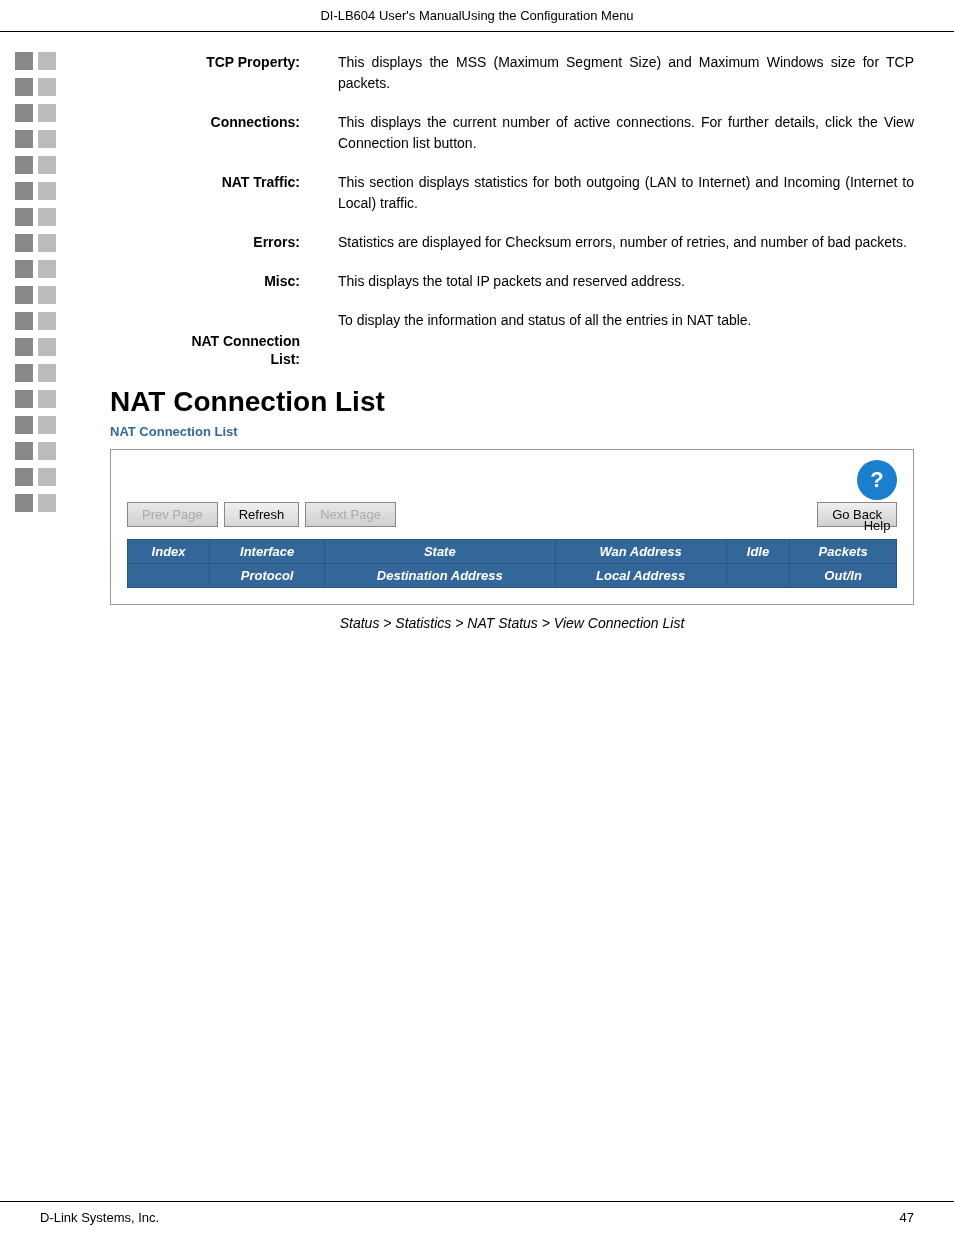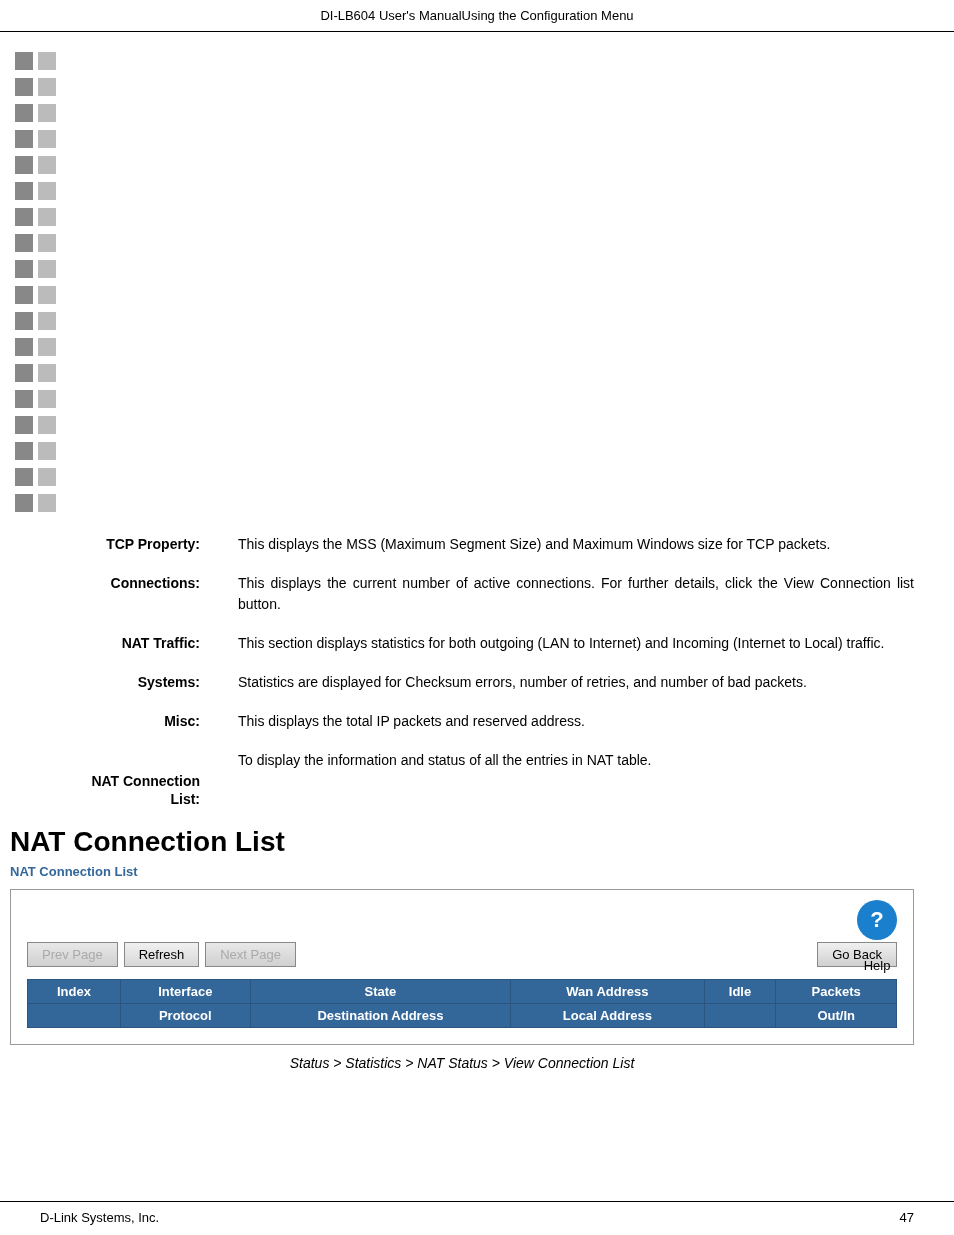--- a/index.html
+++ b/index.html
@@ -20,21 +20,21 @@
       padding: 8px 40px;
       font-size: 13px;
       color: #000;
       border-bottom: 1px solid #000;
       margin-bottom: 0;
     }
 
     
     .main-layout {
       display: flex;
-      flex-direction: column;
+      flex-direction: row;
       padding: 10px 0;
     }
 
     .sidebar {
       width: 100px;
       display: flex;
       flex-direction: column;
       gap: 6px;
       padding: 10px 15px;
       flex-shrink: 0;
@@ -177,20 +177,21 @@
       margin-left: auto;
       background: linear-gradient(to bottom, #f0f0f0, #d0d0d0);
       text-align: right;
     }
 
     
     .nat-table {
       width: 100%;
       border-collapse: collapse;
       font-size: 13px;
+      font-style: italic;
     }
 
     .nat-table th {
       background: #336699;
       color: #fff;
       padding: 4px 8px;
       text-align: center;
       border: 1px solid #2a5580;
       font-size: 13px;
     }
@@ -317,21 +318,21 @@
         <div class="term-def">This displays the current number of active connections. For further details, click the View Connection list button.</div>
       </div>
 
       <div class="term-row">
         <div class="term-label">NAT Traffic:</div>
         <div class="term-sep"></div>
         <div class="term-def">This section displays statistics for both outgoing (LAN to Internet) and Incoming (Internet to Local) traffic.</div>
       </div>
 
       <div class="term-row">
-        <div class="term-label">Systems:</div>
+        <div class="term-label">Errors:</div>
         <div class="term-sep"></div>
         <div class="term-def">Statistics are displayed for Checksum errors, number of retries, and number of bad packets.</div>
       </div>
 
       <div class="term-row">
         <div class="term-label">Misc:</div>
         <div class="term-sep"></div>
         <div class="term-def">This displays the total IP packets and reserved address.</div>
       </div>
 

